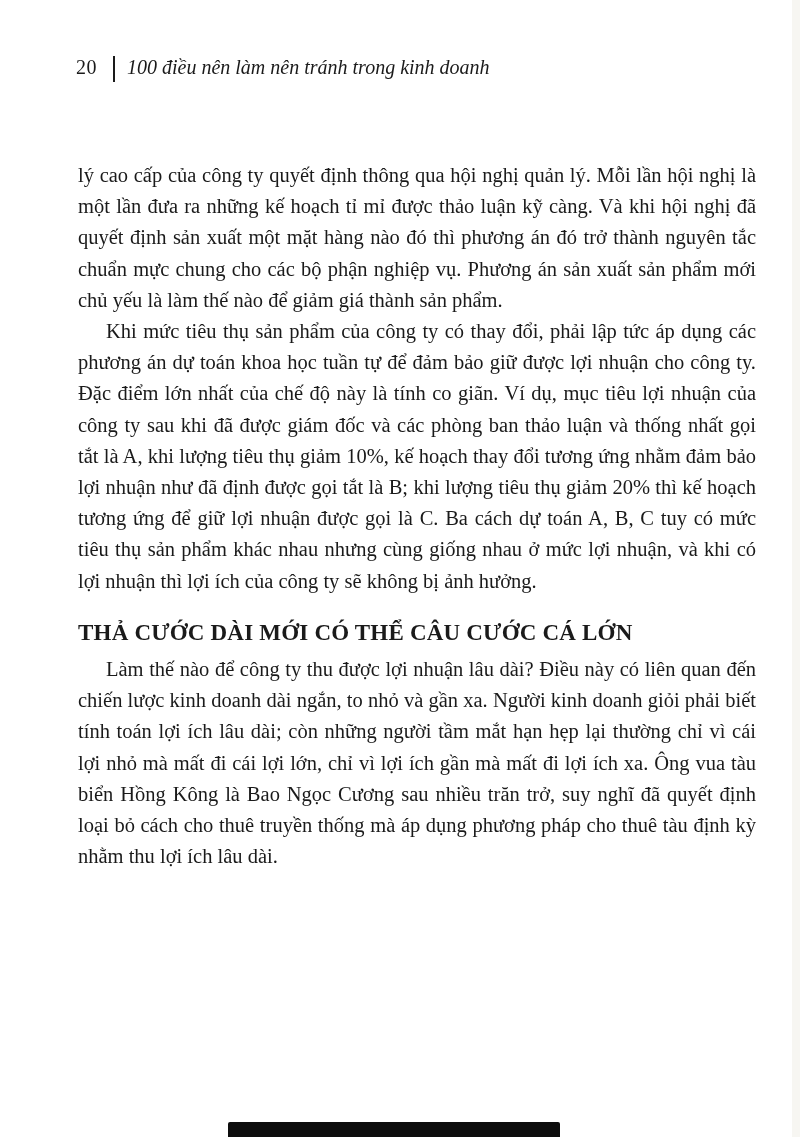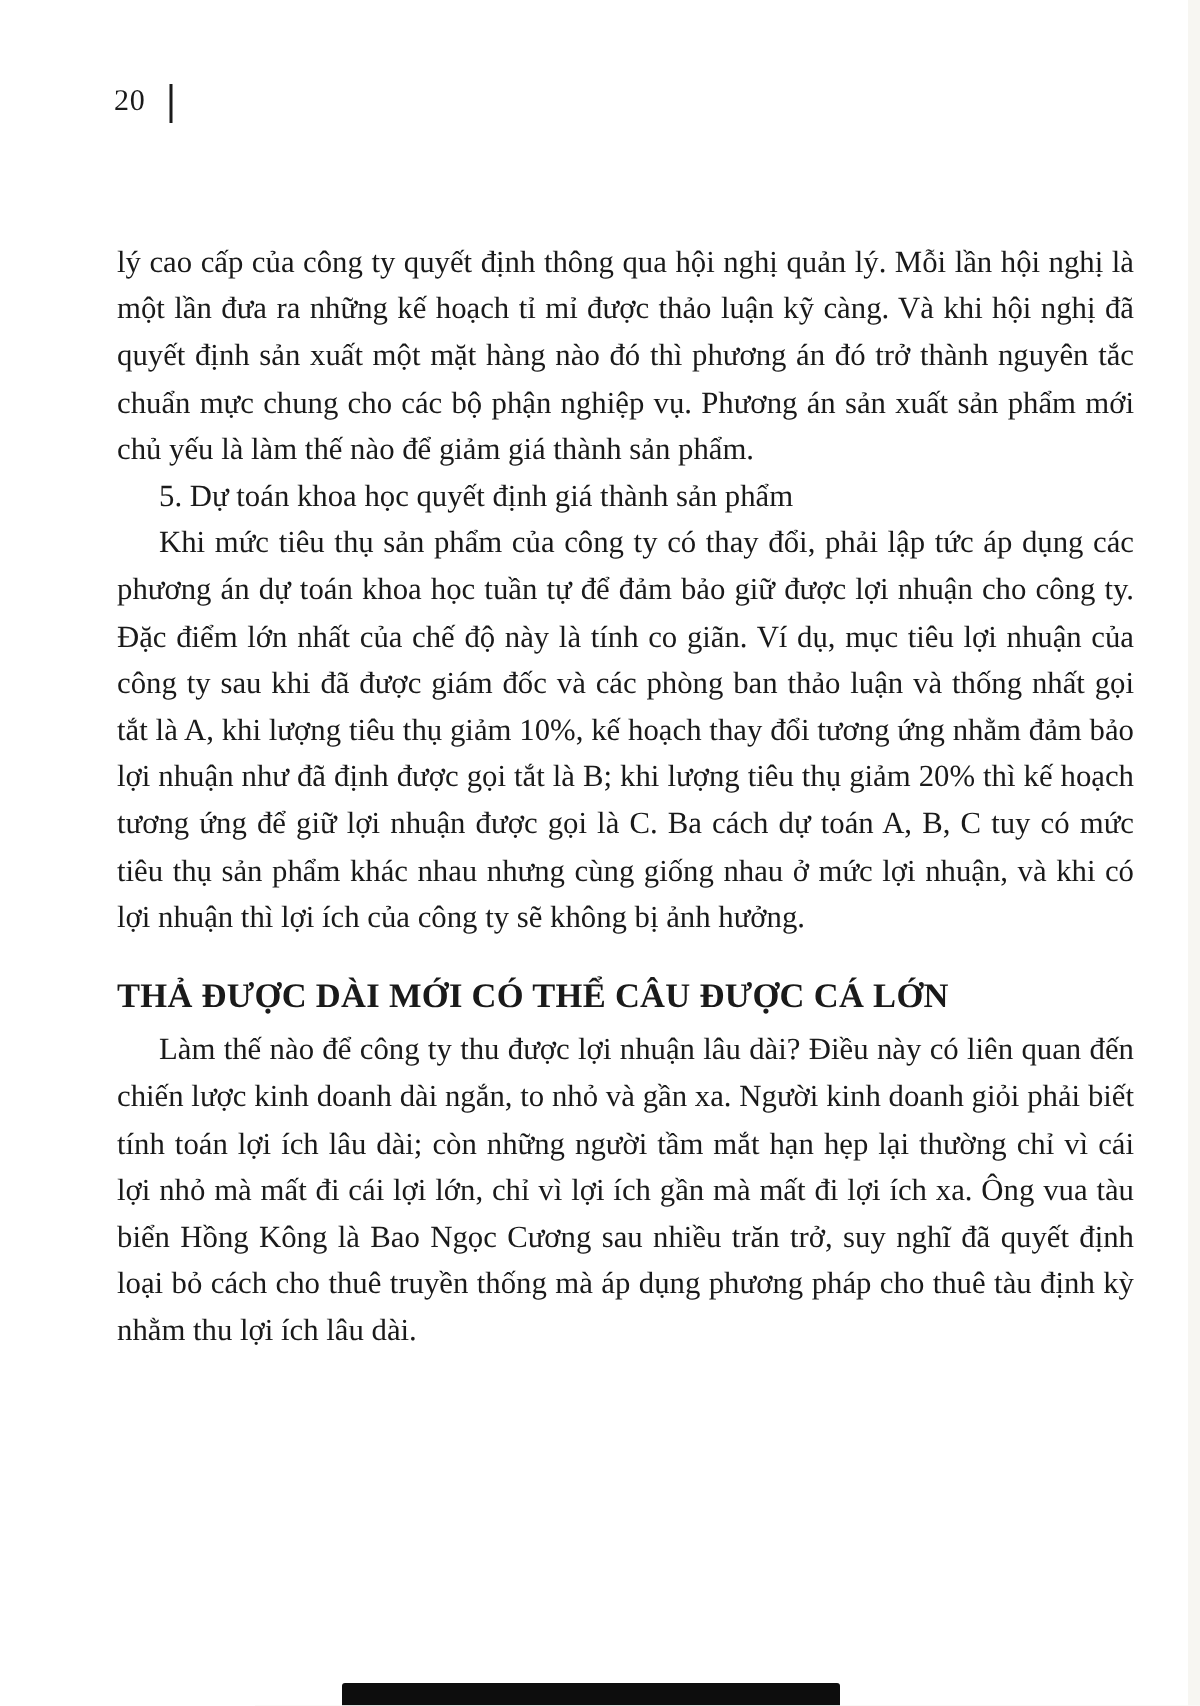--- a/index.html
+++ b/index.html
@@ -78,25 +78,25 @@
   }
 </style>
 </head>
 <body>
 
 <div class="page">
 
   <div class="header">
     <span class="page-number">20</span>
     <span class="header-divider"></span>
+    <span class="header-title">100 điều nên làm nên tránh trong kinh doanh</span>
   </div>
 
   <div class="content">
     <p class="para">lý cao cấp của công ty quyết định thông qua hội nghị quản lý. Mỗi lần hội nghị là một lần đưa ra những kế hoạch tỉ mỉ được thảo luận kỹ càng. Và khi hội nghị đã quyết định sản xuất một mặt hàng nào đó thì phương án đó trở thành nguyên tắc chuẩn mực chung cho các bộ phận nghiệp vụ. Phương án sản xuất sản phẩm mới chủ yếu là làm thế nào để giảm giá thành sản phẩm.</p>
-    <p class="para indent">5. Dự toán khoa học quyết định giá thành sản phẩm</p>
     <p class="para indent">Khi mức tiêu thụ sản phẩm của công ty có thay đổi, phải lập tức áp dụng các phương án dự toán khoa học tuần tự để đảm bảo giữ được lợi nhuận cho công ty. Đặc điểm lớn nhất của chế độ này là tính co giãn. Ví dụ, mục tiêu lợi nhuận của công ty sau khi đã được giám đốc và các phòng ban thảo luận và thống nhất gọi tắt là A, khi lượng tiêu thụ giảm 10%, kế hoạch thay đổi tương ứng nhằm đảm bảo lợi nhuận như đã định được gọi tắt là B; khi lượng tiêu thụ giảm 20% thì kế hoạch tương ứng để giữ lợi nhuận được gọi là C. Ba cách dự toán A, B, C tuy có mức tiêu thụ sản phẩm khác nhau nhưng cùng giống nhau ở mức lợi nhuận, và khi có lợi nhuận thì lợi ích của công ty sẽ không bị ảnh hưởng.</p>
-    <h2 class="section-heading">THẢ ĐƯỢC DÀI MỚI CÓ THỂ CÂU ĐƯỢC CÁ LỚN</h2>
+    <h2 class="section-heading">THẢ CƯỚC DÀI MỚI CÓ THỂ CÂU CƯỚC CÁ LỚN</h2>
     <p class="para indent">Làm thế nào để công ty thu được lợi nhuận lâu dài? Điều này có liên quan đến chiến lược kinh doanh dài ngắn, to nhỏ và gần xa. Người kinh doanh giỏi phải biết tính toán lợi ích lâu dài; còn những người tầm mắt hạn hẹp lại thường chỉ vì cái lợi nhỏ mà mất đi cái lợi lớn, chỉ vì lợi ích gần mà mất đi lợi ích xa. Ông vua tàu biển Hồng Kông là Bao Ngọc Cương sau nhiều trăn trở, suy nghĩ đã quyết định loại bỏ cách cho thuê truyền thống mà áp dụng phương pháp cho thuê tàu định kỳ nhằm thu lợi ích lâu dài.</p>
   </div>
 
   <div class="scan-bar"></div>
 
 </div>
 
 </body></html>

